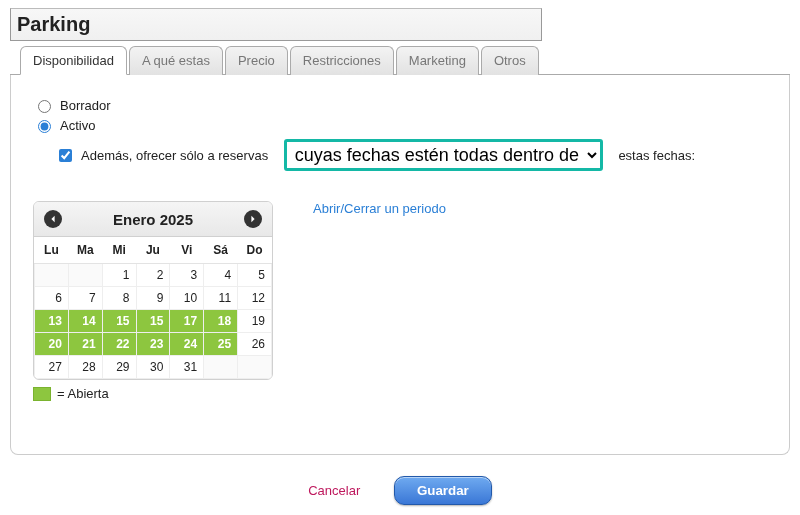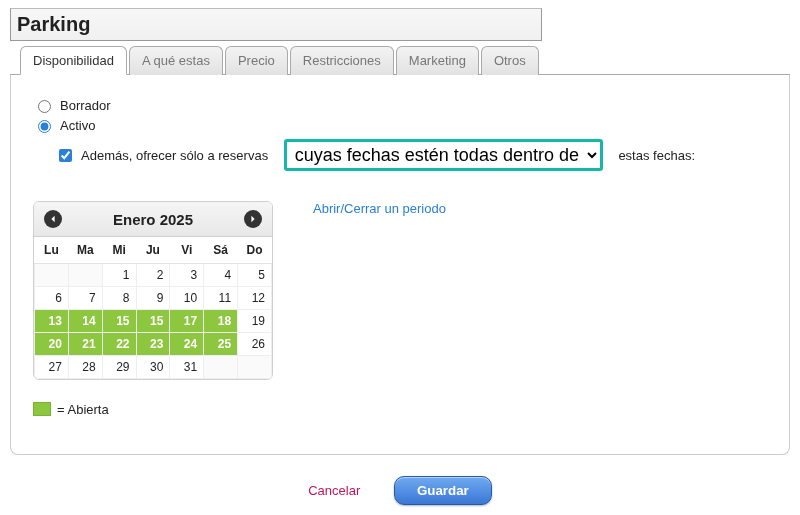--- a/index.html
+++ b/index.html
@@ -102,21 +102,21 @@
     border: 1px solid #eee;
     height: 22px;
     width: 14.28%;
   }
   table.cal td.empty { background:#fafafa; }
   table.cal td.open {
     background: #8dc63f;
     color: #fff;
     font-weight: bold;
   }
-  .legend { margin-top: 22px; display:flex; align-items:flex-start; gap:6px; font-size:13px; }
+  .legend { margin-top: 6px; display:flex; align-items:flex-end; gap:6px; font-size:13px; }
   .legend .swatch { width:18px; height:14px; background:#8dc63f; display:inline-block; border:1px solid #7ab32f; }
   .actions { text-align:center; margin-top: 14px; }
   .btn-cancel { color:#be185d; margin-right: 30px; cursor:pointer; }
   .btn-save {
     background: linear-gradient(#6faaf0,#3a77d6);
     color:#fff;
     font-weight:bold;
     border:1px solid #2259aa;
     border-radius: 10px;
     padding: 6px 22px;

